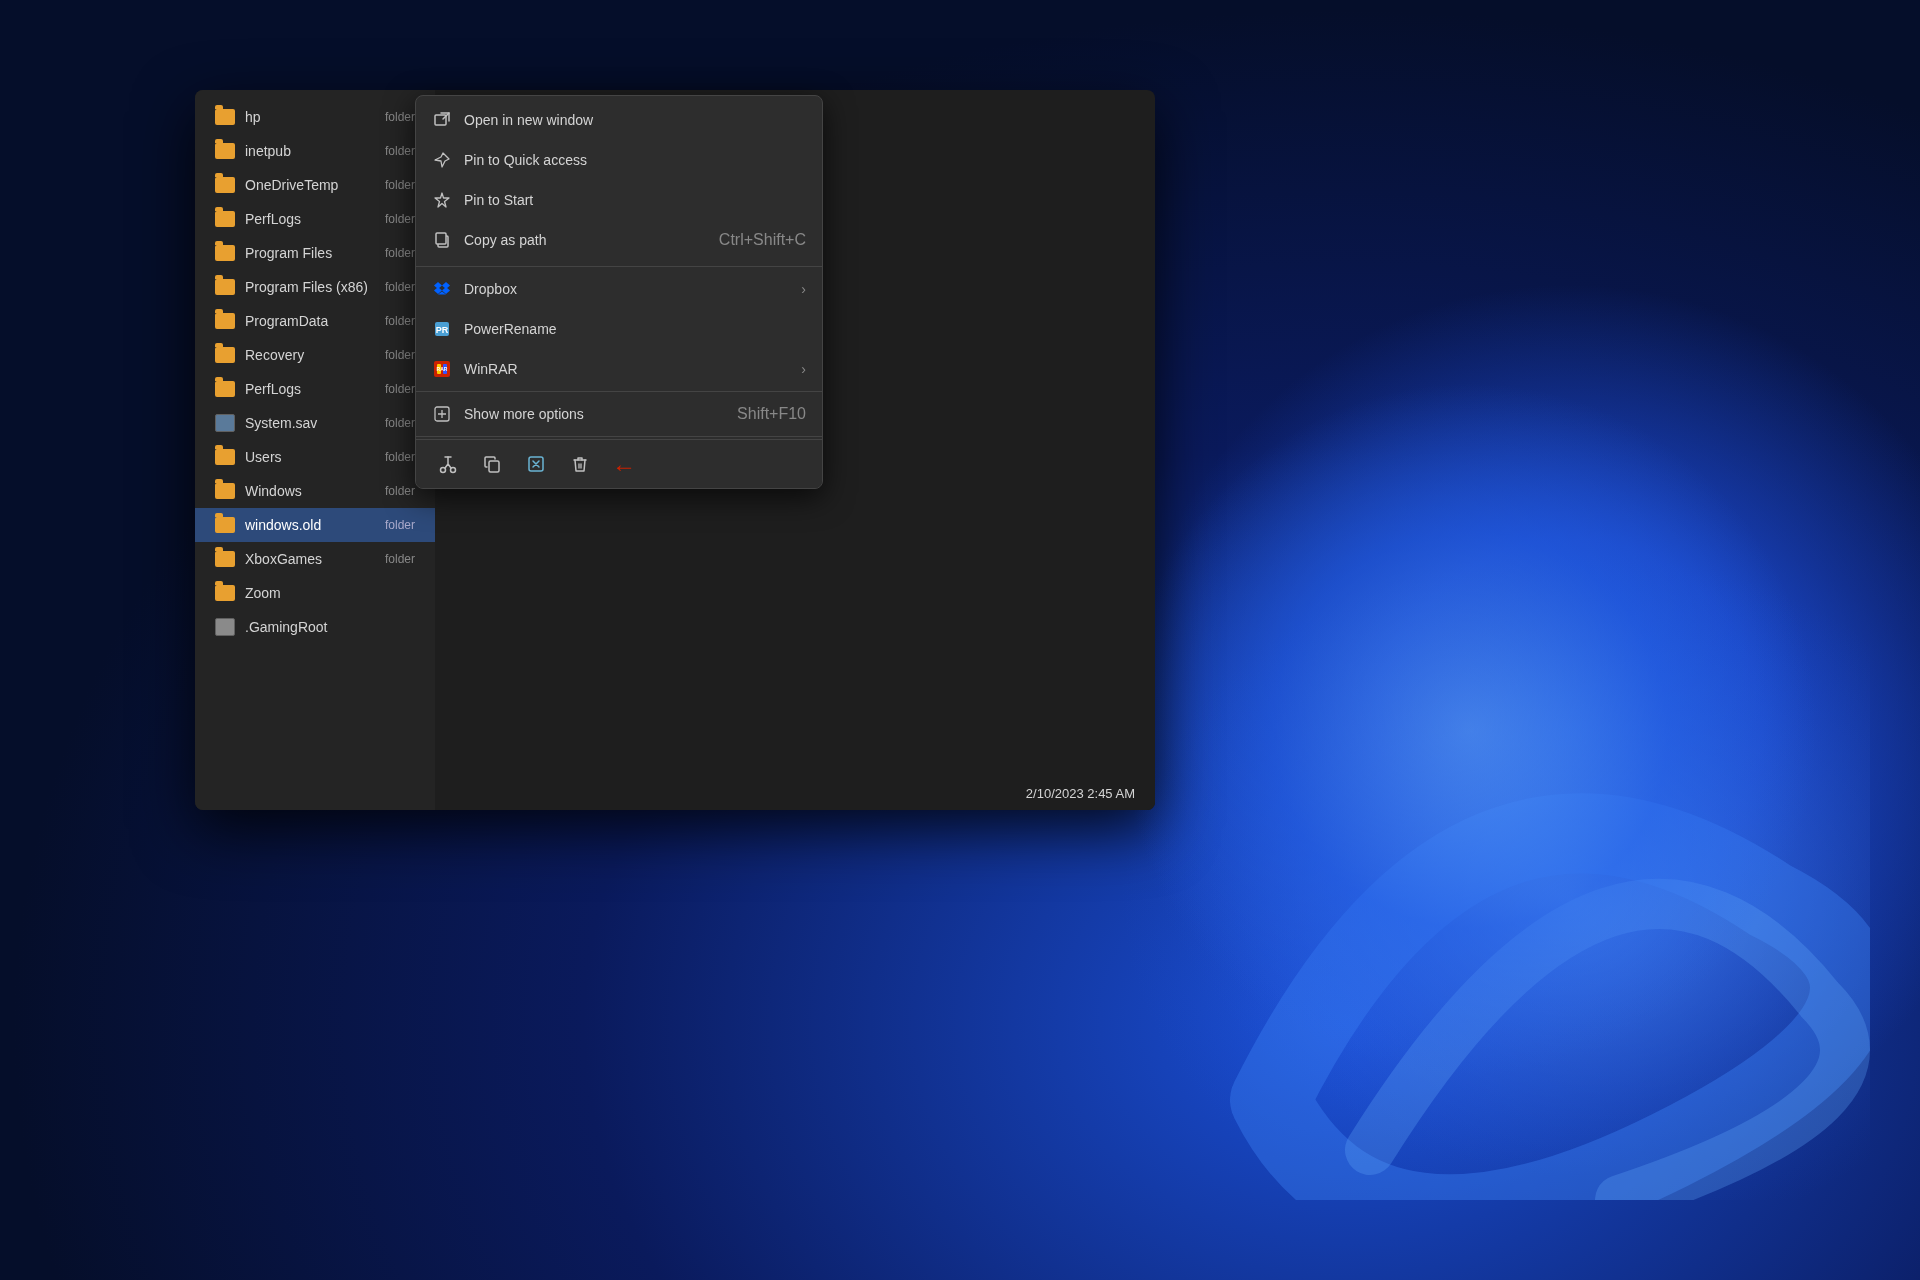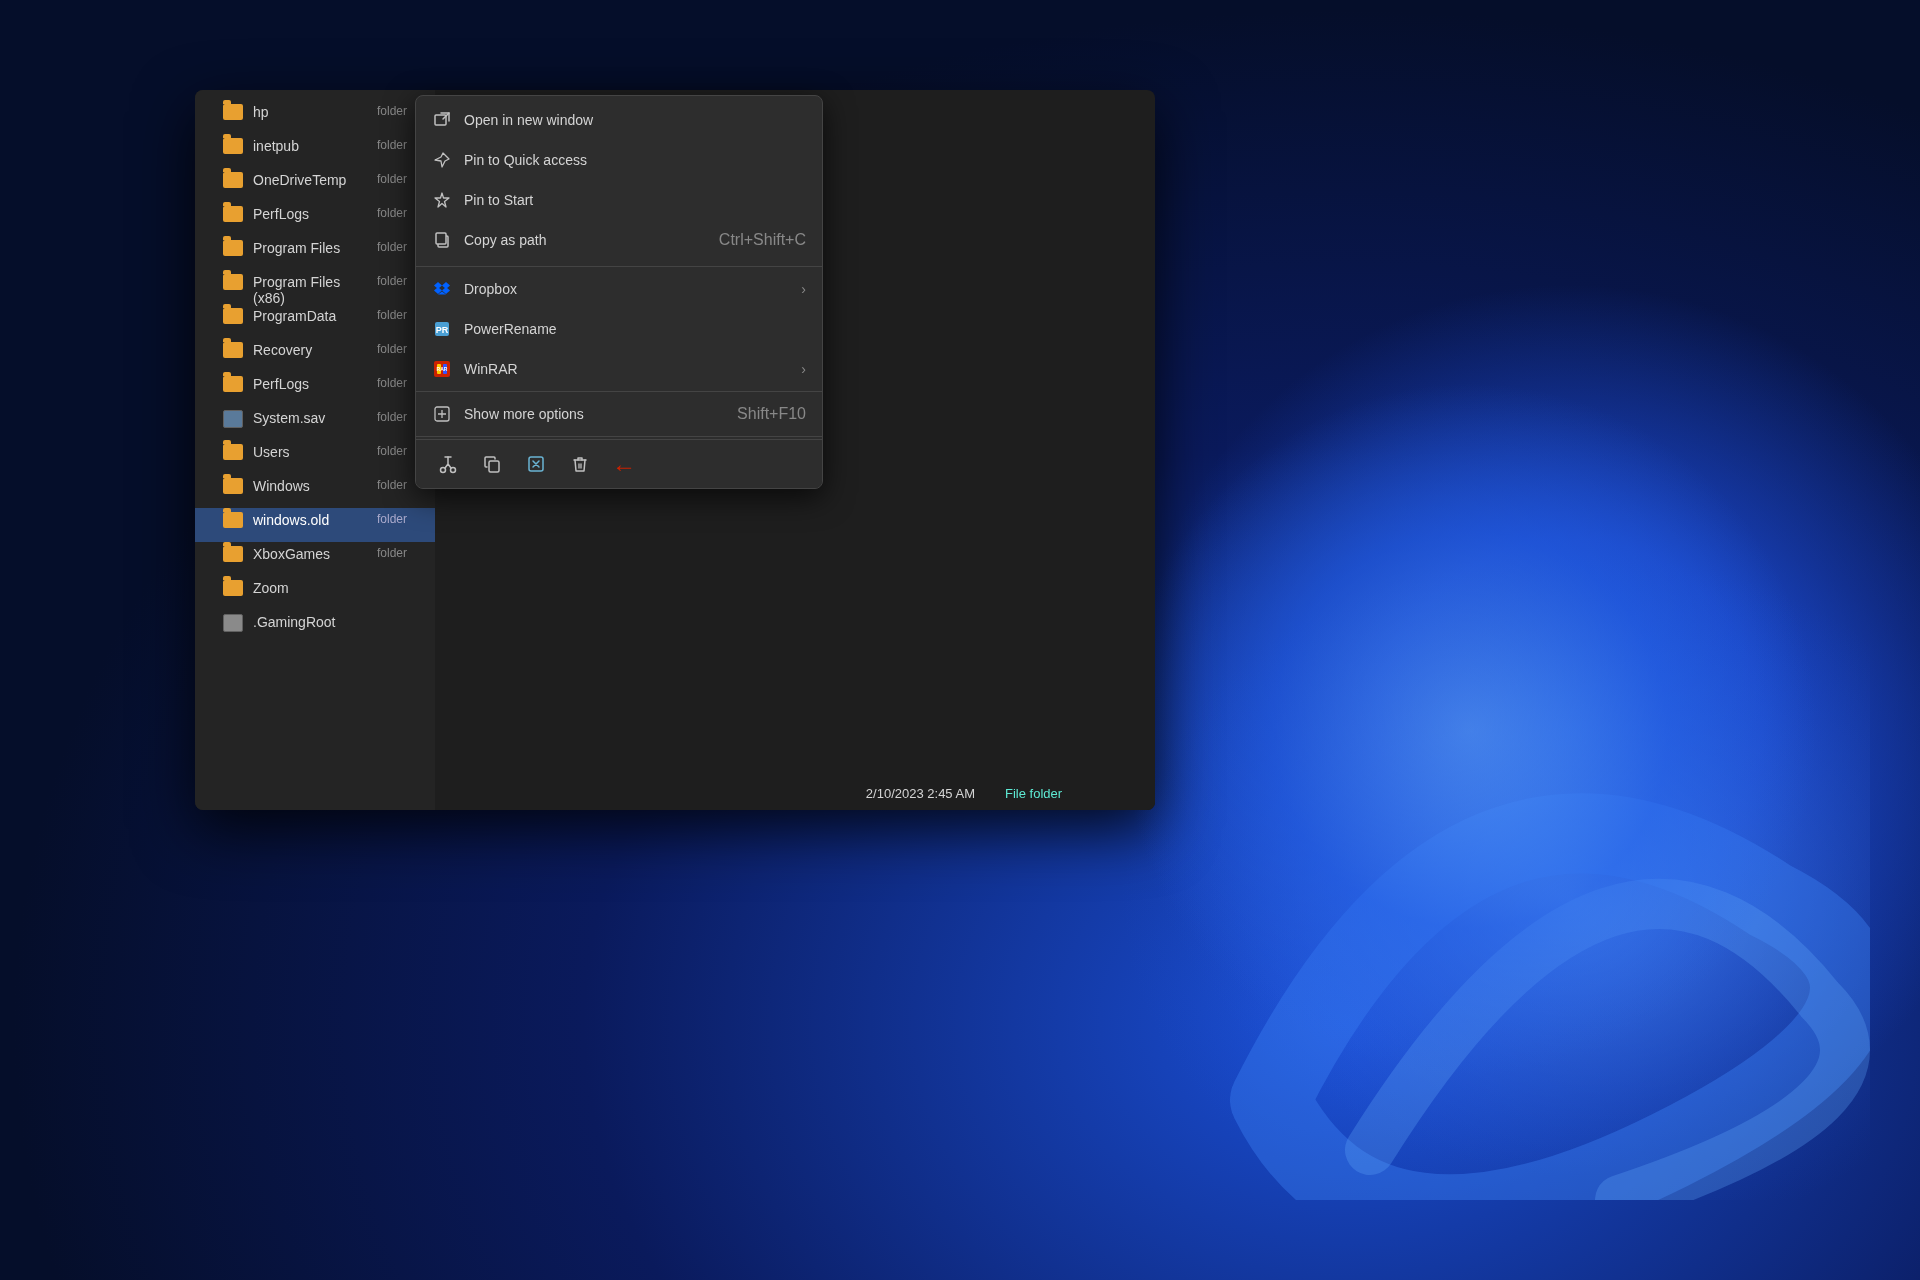--- a/index.html
+++ b/index.html
@@ -74,22 +74,22 @@
       top: 0;
       left: 0;
       width: 240px;
       height: 100%;
       background: #242424;
       padding-top: 10px;
     }
 
     .file-item {
       display: flex;
-      align-items: flex-start;
-      padding: 4px 28px;
+      align-items: center;
+      padding: 4px 20px;
       height: 34px;
       cursor: pointer;
       color: #d4d4d4;
       font-size: 14px;
       gap: 10px;
     }
 
     .file-item.selected {
       background: #2d4a7a;
       color: #ffffff;
@@ -214,20 +214,21 @@
 
     .bottom-row {
       display: flex;
       align-items: center;
       height: 34px;
       padding: 0 20px;
       color: #d4d4d4;
       font-size: 14px;
       gap: 10px;
       background: #1e1e1e;
+      flex-direction: column;
     }
 
     .bottom-row:nth-child(odd) {
       background: #1e1e1e;
     }
 
     .bottom-row .date-col {
       margin-left: auto;
       color: #d4d4d4;
       font-size: 13px;

